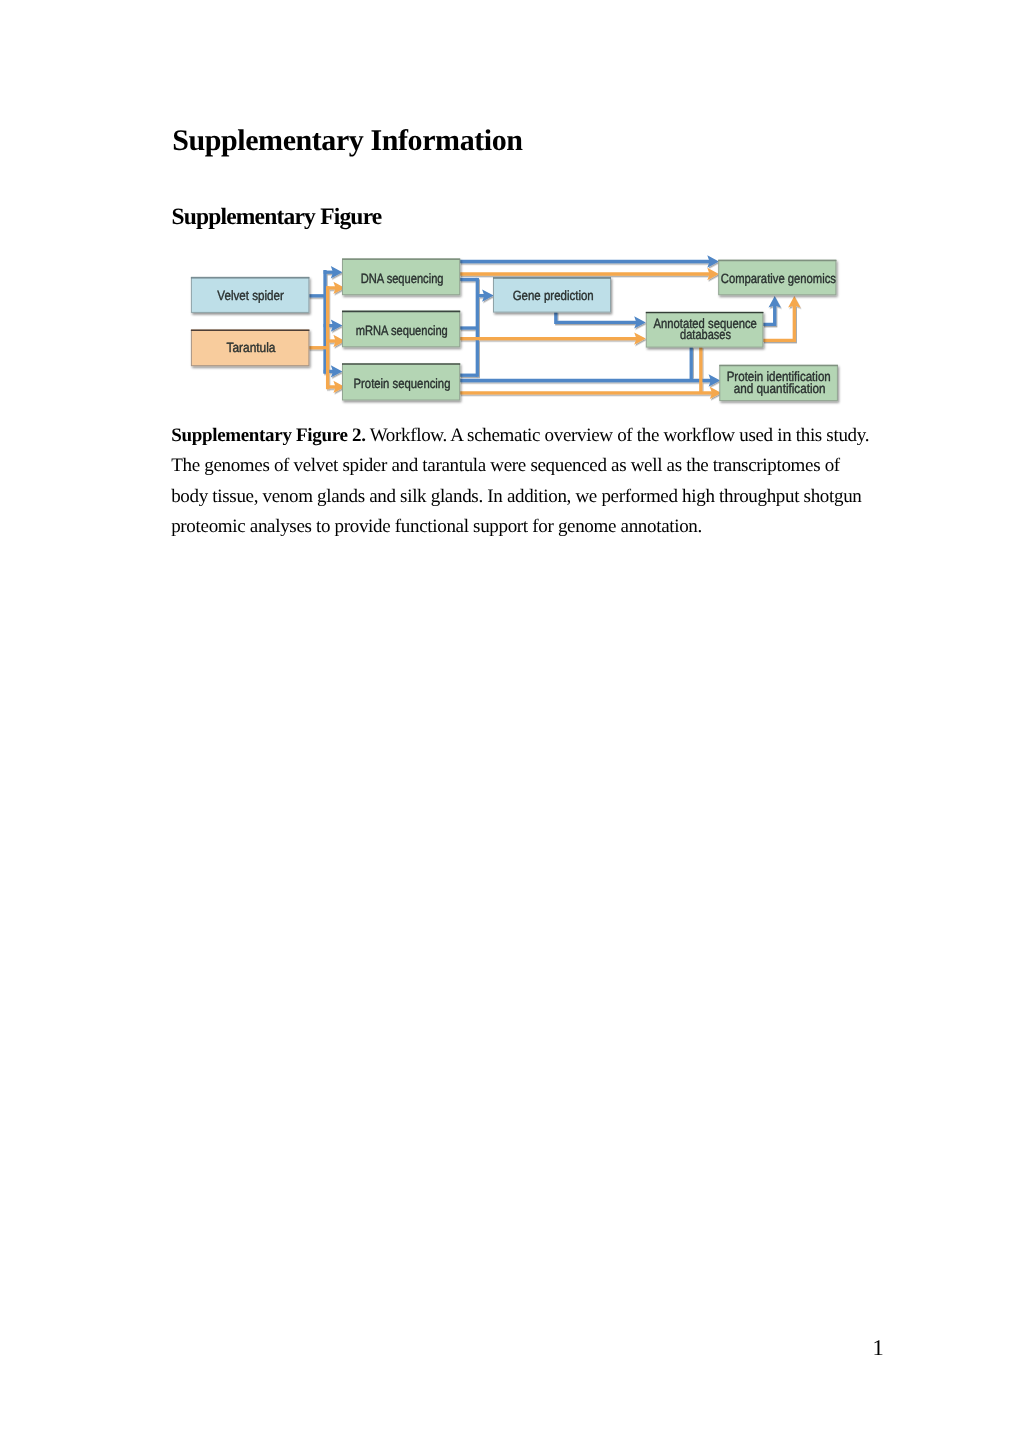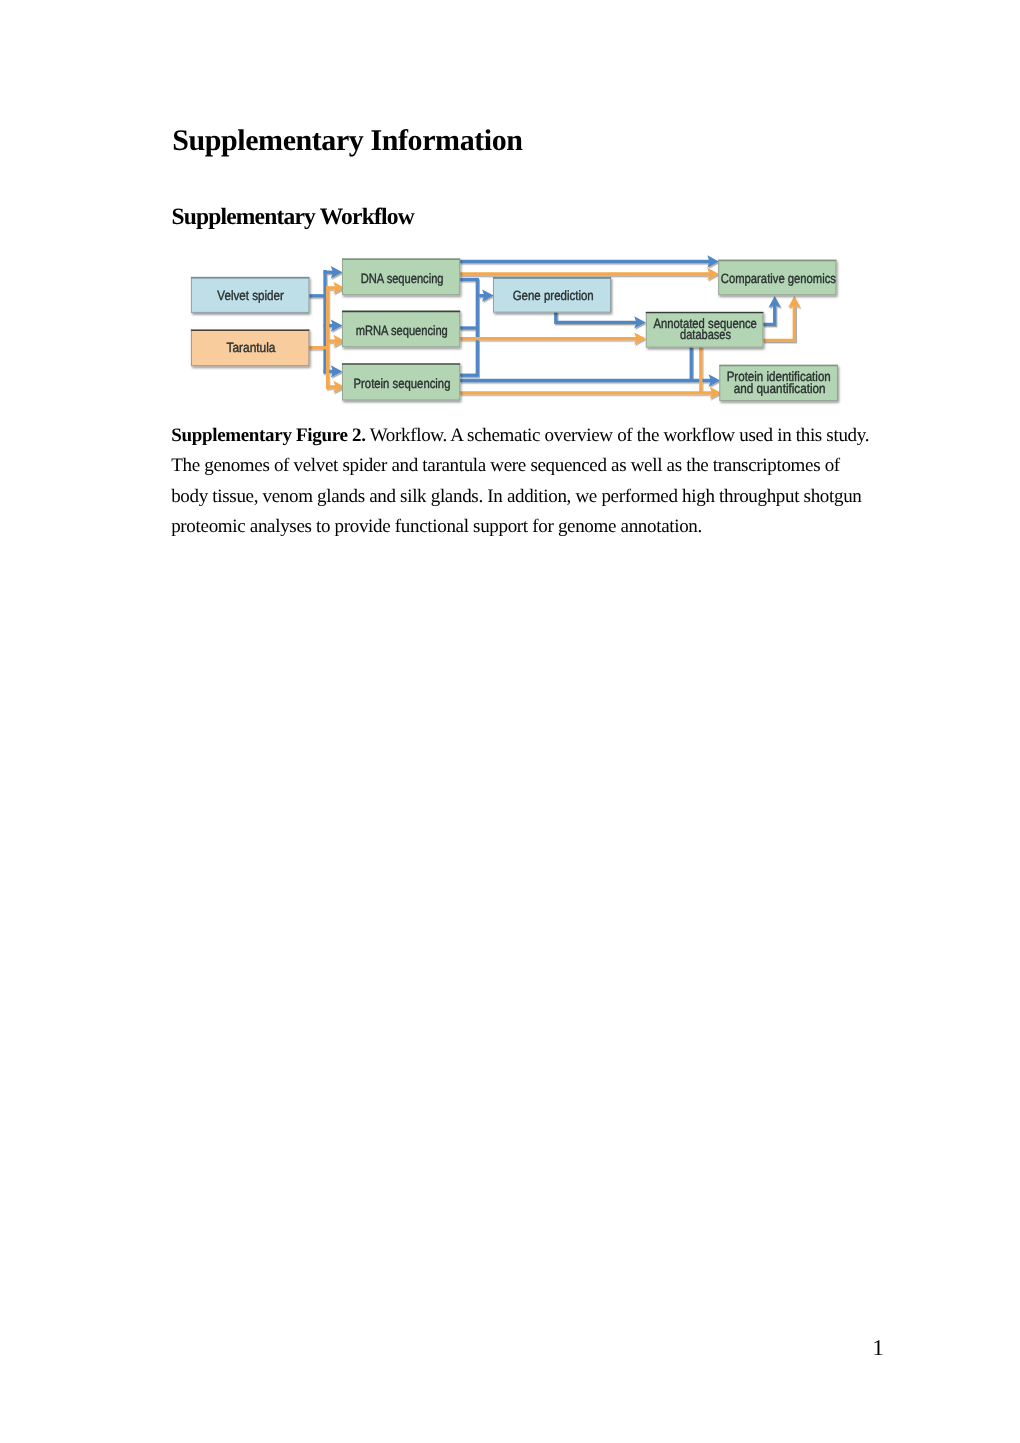--- a/index.html
+++ b/index.html
@@ -12,21 +12,21 @@
   #caption b{font-weight:bold;}
   #pageno{position:absolute;left:854.5px;top:1335px;font-size:22.5px;color:#000;}
   svg#fig{position:absolute;left:0;top:0;width:1020px;height:1443px;}
   .nlab{font-family:"Liberation Sans",sans-serif;font-size:13.4px;fill:#29302f;stroke:#29302f;stroke-width:0.38px;paint-order:stroke fill;}
 </style>
 </head>
 <body>
 
 <div class="page">
   <div id="h1">Supplementary Information</div>
-  <div id="h2">Supplementary Workflow</div>
+  <div id="h2">Supplementary Figure</div>
 
   <svg id="fig" viewBox="0 0 1020 1443">
     <defs>
       <filter id="boxshadow" x="-25%" y="-25%" width="160%" height="170%">
         <feDropShadow dx="1.2" dy="1.8" stdDeviation="0.85" flood-color="#000000" flood-opacity="0.42"></feDropShadow>
       </filter>
       <filter id="lineshadow" x="-15%" y="-60%" width="135%" height="260%">
         <feDropShadow dx="1.0" dy="1.4" stdDeviation="0.7" flood-color="#000000" flood-opacity="0.34"></feDropShadow>
       </filter>
     </defs>

